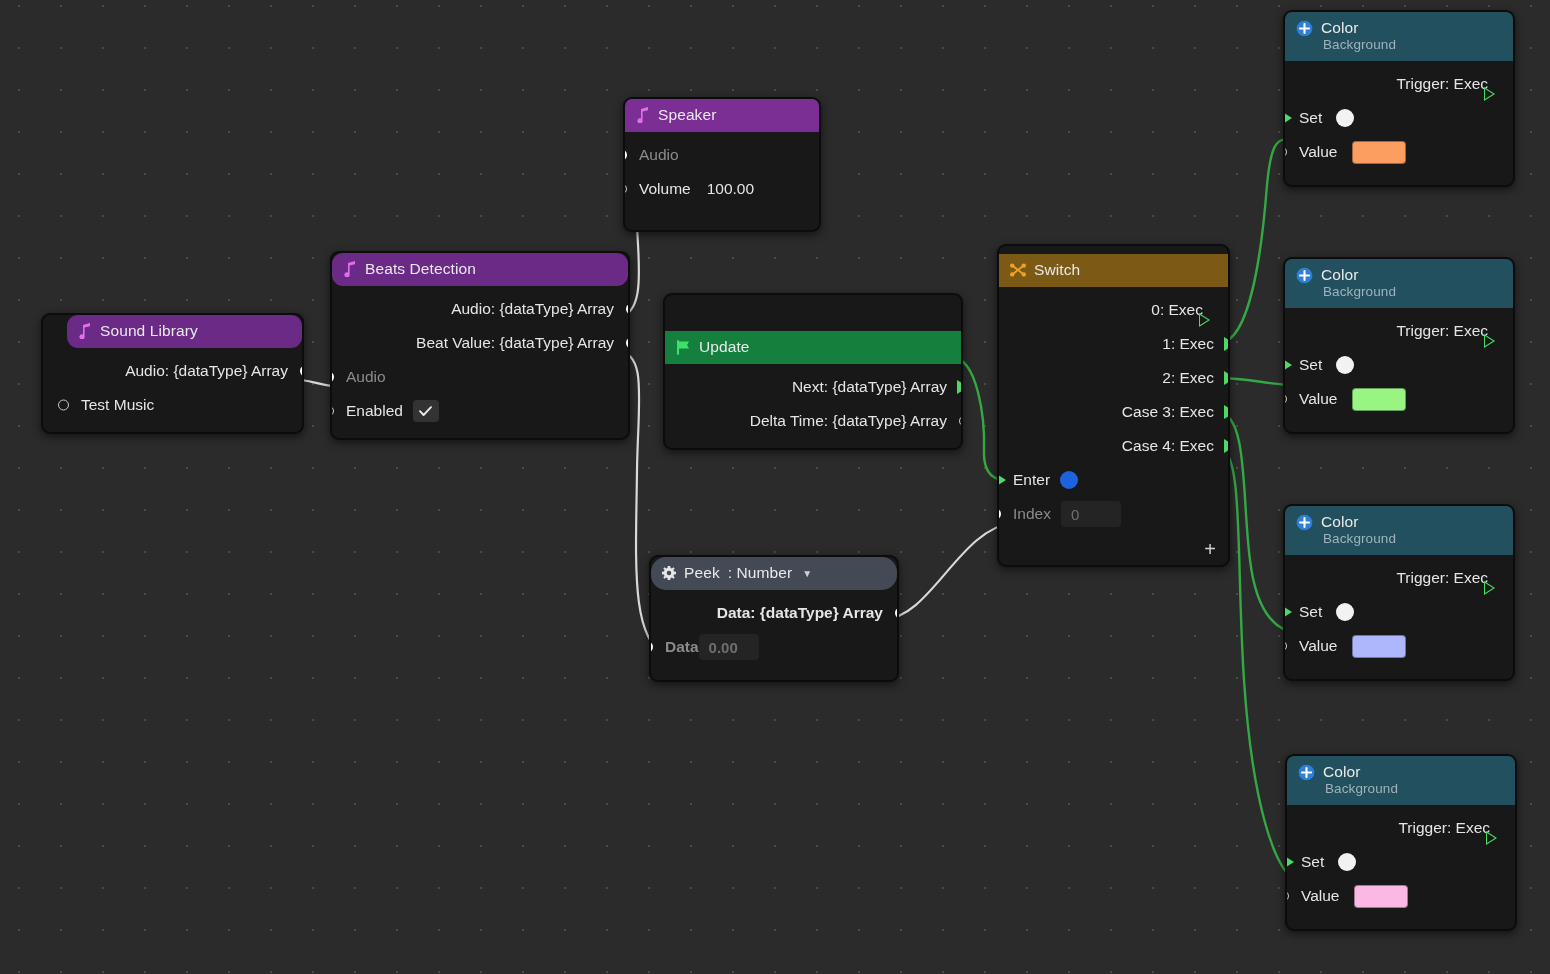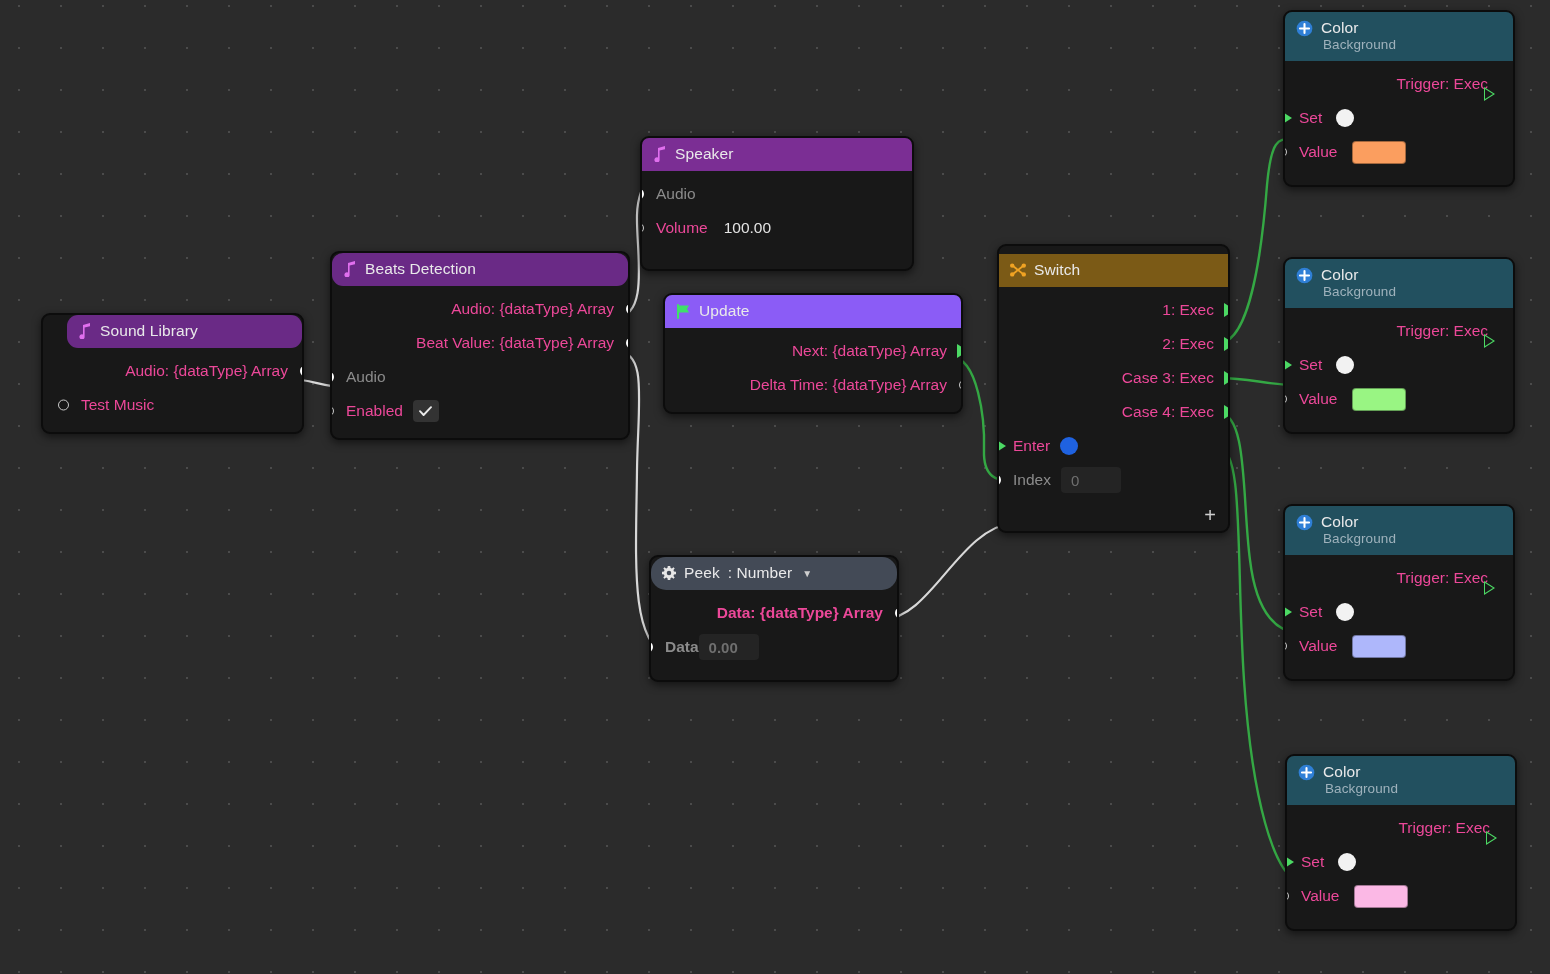--- a/index.html
+++ b/index.html
@@ -68,21 +68,21 @@
     position: relative;
     display: flex; align-items: center;
     height: 34px;
     padding: 0 14px;
     font-size: 15.5px;
     color: #d8d8d8;
   }
   .row.out { justify-content: flex-end; }
   .row.in  { justify-content: flex-start; gap: 10px; }
   .label-dim { color: #8b8b8b; }
-  .label-bright { color: #ec4899; }
+  .label-bright { color: #e5e5e5; }
   .val-bright { color: #e3e3e3; }
 
   
   .port { position: absolute; top: 50%; transform: translateY(-50%); }
   .port.left  { left: -9px; }
   .port.right { right: -9px; }
 
   .dot-fill {
     width: 11px; height: 11px; border-radius: 50%;
     background: #ffffff;
@@ -223,21 +223,21 @@
         <span class="label-bright">Enabled</span>
         <span class="checkbox">
           <svg width="13" height="11" viewBox="0 0 13 11">
               <path d="M1 5.2 L4.6 9 L12 1.2" fill="none" stroke="#e9e9e9" stroke-width="1.9" stroke-linecap="round" stroke-linejoin="round"></path>
             </svg>
         </span>
       </div>
     </div>
   </div>
 
-  <div class="node" style="left:640px; top:97px; width:274px;margin-top:39px;">
+  <div class="node" style="left:623px; top:97px; width:198px;">
     <div class="node-header h-purple2" style="background: rgb(123, 46, 148);">
       <span class="icn">
         <svg width="14" height="16" viewBox="0 0 14 16">
             <path d="M12 0 L5 2 L5 11.5 A2.6 2.6 0 1 0 6.6 13.6 L6.6 4.6 L12 3.2 Z" fill="#e06fee"></path>
           </svg>
       </span>
       <span class="title">Speaker</span>
     </div>
     <div class="node-body" style="padding-bottom:24px;">
       <div class="row in">
@@ -246,21 +246,21 @@
       </div>
       <div class="row in" style="gap:16px;">
         <span class="port left dot-hollow"></span>
         <span class="label-bright">Volume</span>
         <span class="val-bright">100.00</span>
       </div>
     </div>
   </div>
 
   <div class="node" style="left:663px; top:293px; width:300px;">
-    <div class="node-header h-green" style="background: #8b5cf6;">
+    <div class="node-header h-green" style="background: #15803d; margin-top: 36px;">
       <span class="icn">
         <svg width="15" height="15" viewBox="0 0 15 15">
             <path d="M2 1 L2 14" stroke="#3ee06a" stroke-width="2" stroke-linecap="round"></path>
             <path d="M3 1.5 L13 1.5 L11 5 L13 8.5 L3 8.5 Z" fill="#3ee06a"></path>
           </svg>
       </span>
       <span class="title">Update</span>
     </div>
     <div class="node-body">
       <div class="row out">
@@ -307,20 +307,24 @@
           <circle cx="2.2" cy="11.4" r="2.2" fill="#f0a323"></circle>
           <circle cx="13.8" cy="2.6" r="2.2" fill="#f0a323"></circle>
           <circle cx="13.8" cy="11.4" r="2.2" fill="#f0a323"></circle>
           <path d="M3 3 L13 11" stroke="#f0a323" stroke-width="1.8"></path>
           <path d="M3 11 L13 3" stroke="#f0a323" stroke-width="1.8"></path>
         </svg>
       </span>
       <span class="title">Switch</span>
     </div>
     <div class="node-body" style="padding-bottom:34px;">
+      <div class="row out">
+        <span class="label-bright">0: Exec</span>
+        <span class="port right tri-hollow" style="right:4px;"></span>
+      </div>
       <div class="row out">
         <span class="label-bright">1: Exec</span>
         <span class="port right tri-fill" style="right:-7px;"></span>
       </div>
       <div class="row out">
         <span class="label-bright">2: Exec</span>
         <span class="port right tri-fill" style="right:-7px;"></span>
       </div>
       <div class="row out">
         <span class="label-bright">Case 3: Exec</span>

